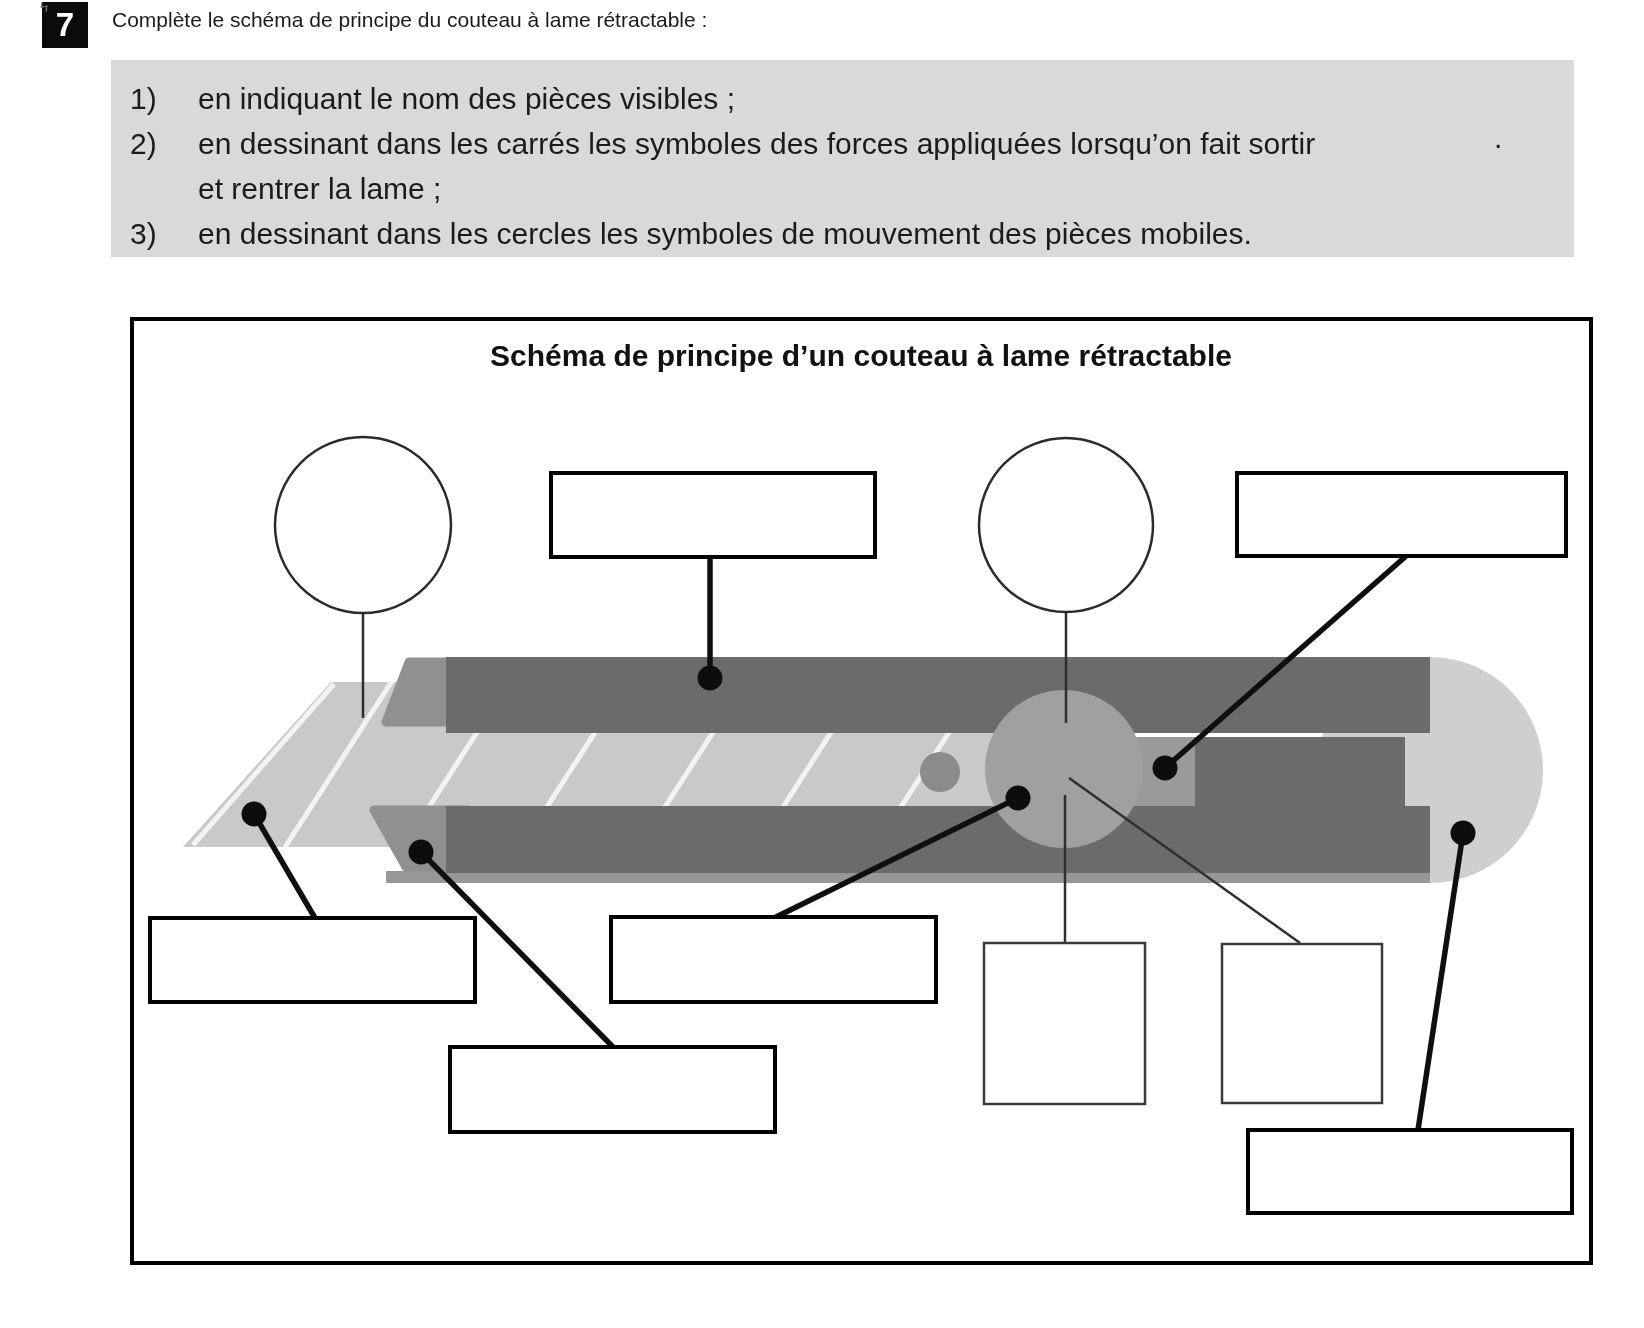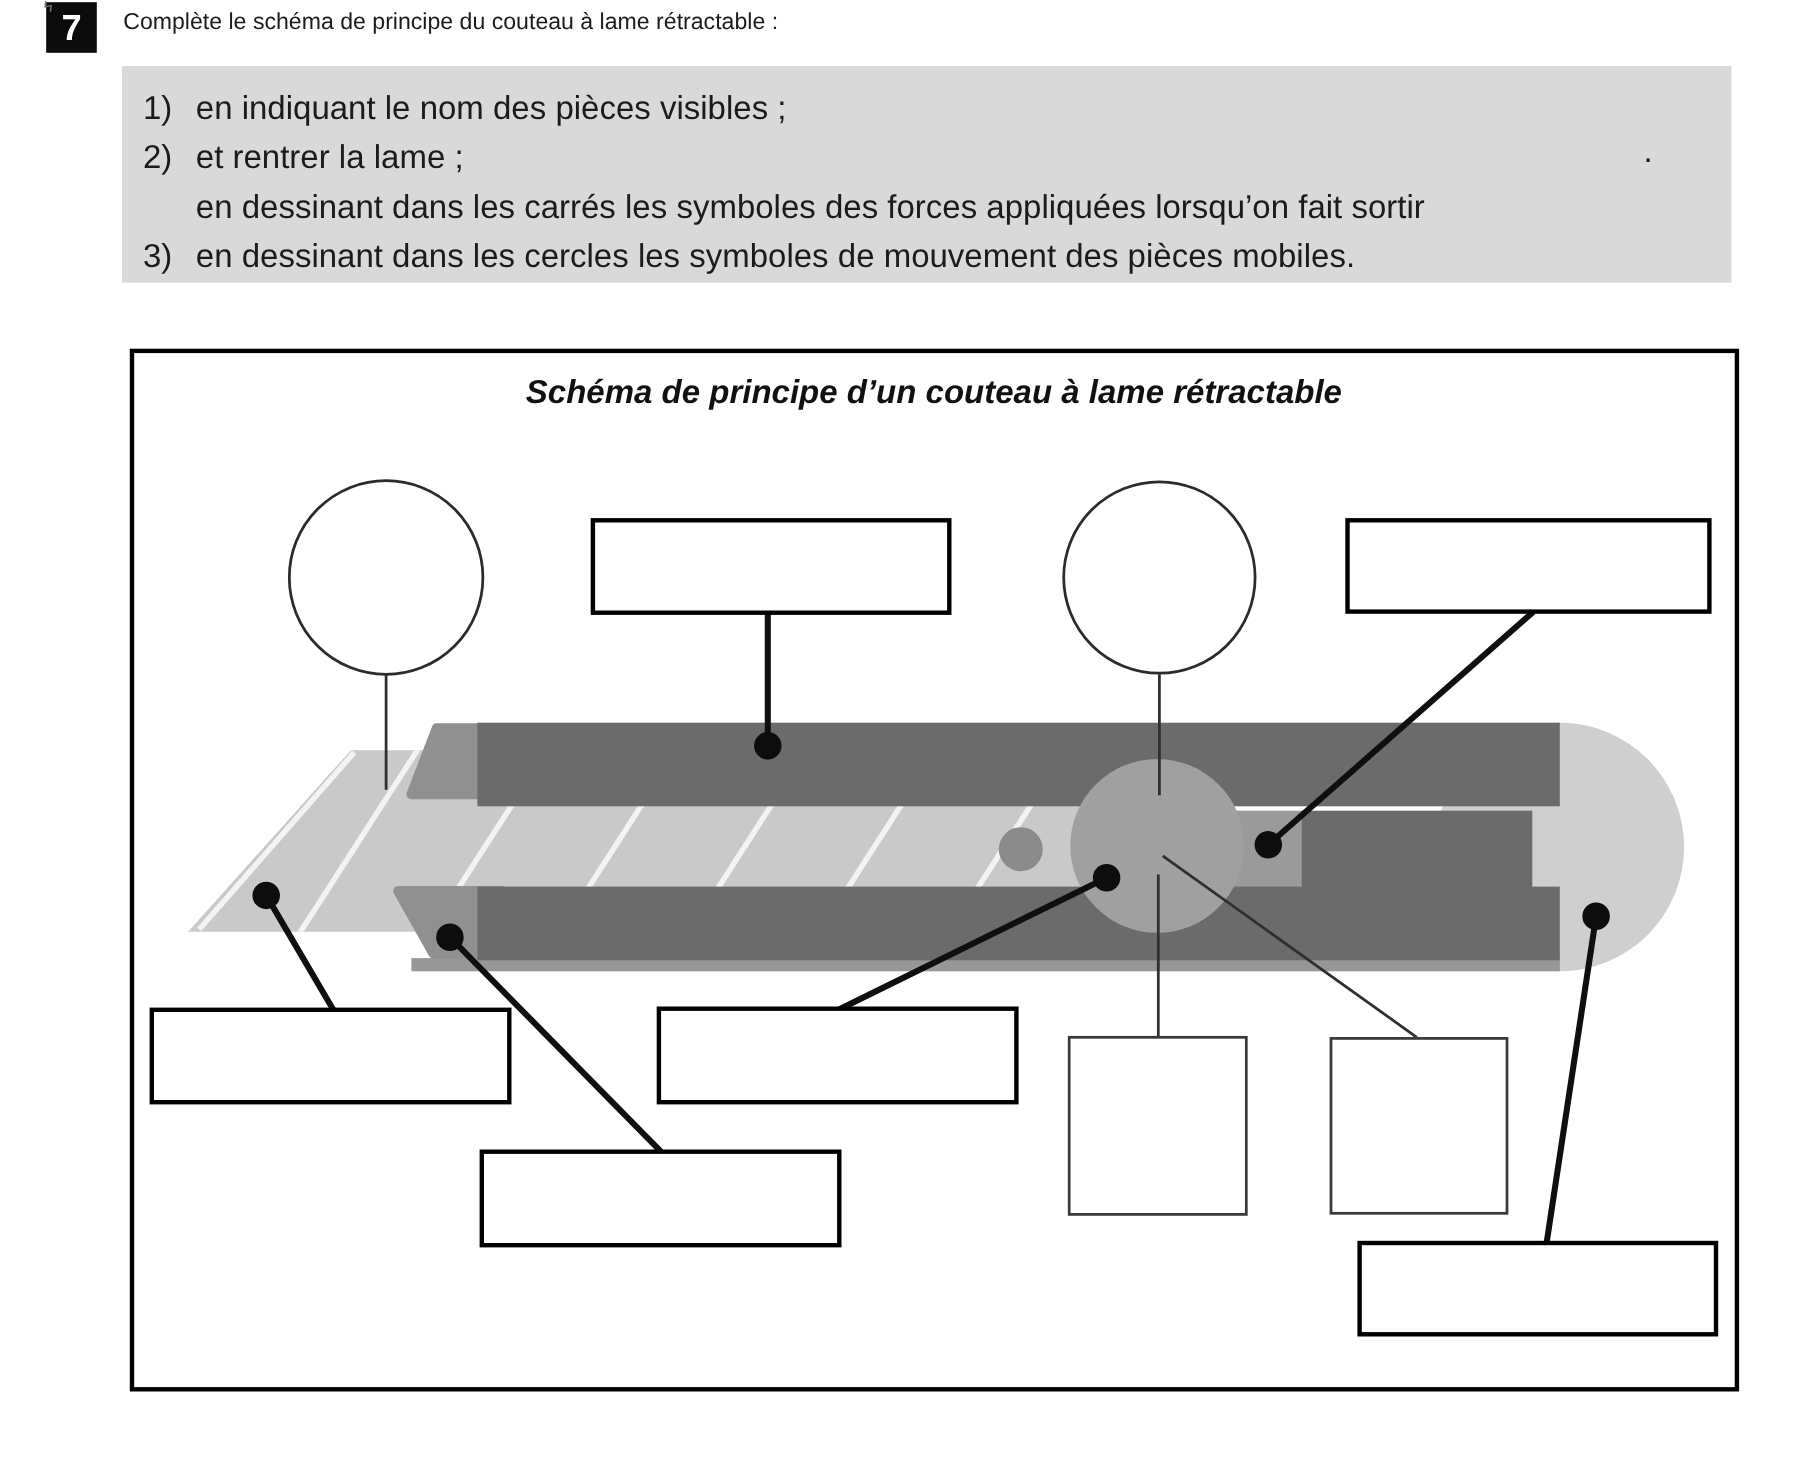--- a/index.html
+++ b/index.html
@@ -17,23 +17,23 @@
   }
   .prompt{
     position:absolute;left:112px;top:8px;font-size:21px;white-space:nowrap;
   }
   .instructions{
     position:absolute;left:111px;top:60px;width:1463px;height:197px;background:#d9d9d9;
     box-sizing:border-box;padding:16px 0 0 19px;
   }
   .instr-row{display:flex;font-size:30px;line-height:45px;}
   .instr-num{width:48px;flex:0 0 48px;}
-  .instr-text{flex:1;}
+  .instr-text{flex:1;margin-left:20px;}
   .stray-period{position:absolute;left:1494px;top:121px;font-size:30px;}
-  .diagram-wrap{position:absolute;left:116px;top:315px;width:1467px;height:952px;font-style:italic;}
+  .diagram-wrap{position:absolute;left:128px;top:315px;width:1467px;height:952px;}
   svg text.diag-title{
     font-family:"Liberation Sans", sans-serif;font-size:30px;font-weight:bold;fill:#111111;
   }
 </style>
 </head>
 <body>
 
 <div class="badge">
   <span class="badge-mark">ϟ</span>
   <span>7</span>
@@ -44,22 +44,22 @@
 <div class="instructions">
   <div class="instr-row">
     <span class="instr-num">1)</span>
     <span class="instr-text">
       <div>en indiquant le nom des pièces visibles ;</div>
     </span>
   </div>
   <div class="instr-row">
     <span class="instr-num">2)</span>
     <span class="instr-text">
+      <div>en dessinant dans les carrés les symboles des forces appliquées lorsqu’on fait sortir</div>
       <div>et rentrer la lame ;</div>
-      <div>en dessinant dans les carrés les symboles des forces appliquées lorsqu’on fait sortir</div>
     </span>
   </div>
   <div class="instr-row">
     <span class="instr-num">3)</span>
     <span class="instr-text">
       <div>en dessinant dans les cercles les symboles de mouvement des pièces mobiles.</div>
     </span>
   </div>
 </div>
 <span class="stray-period">.</span>

